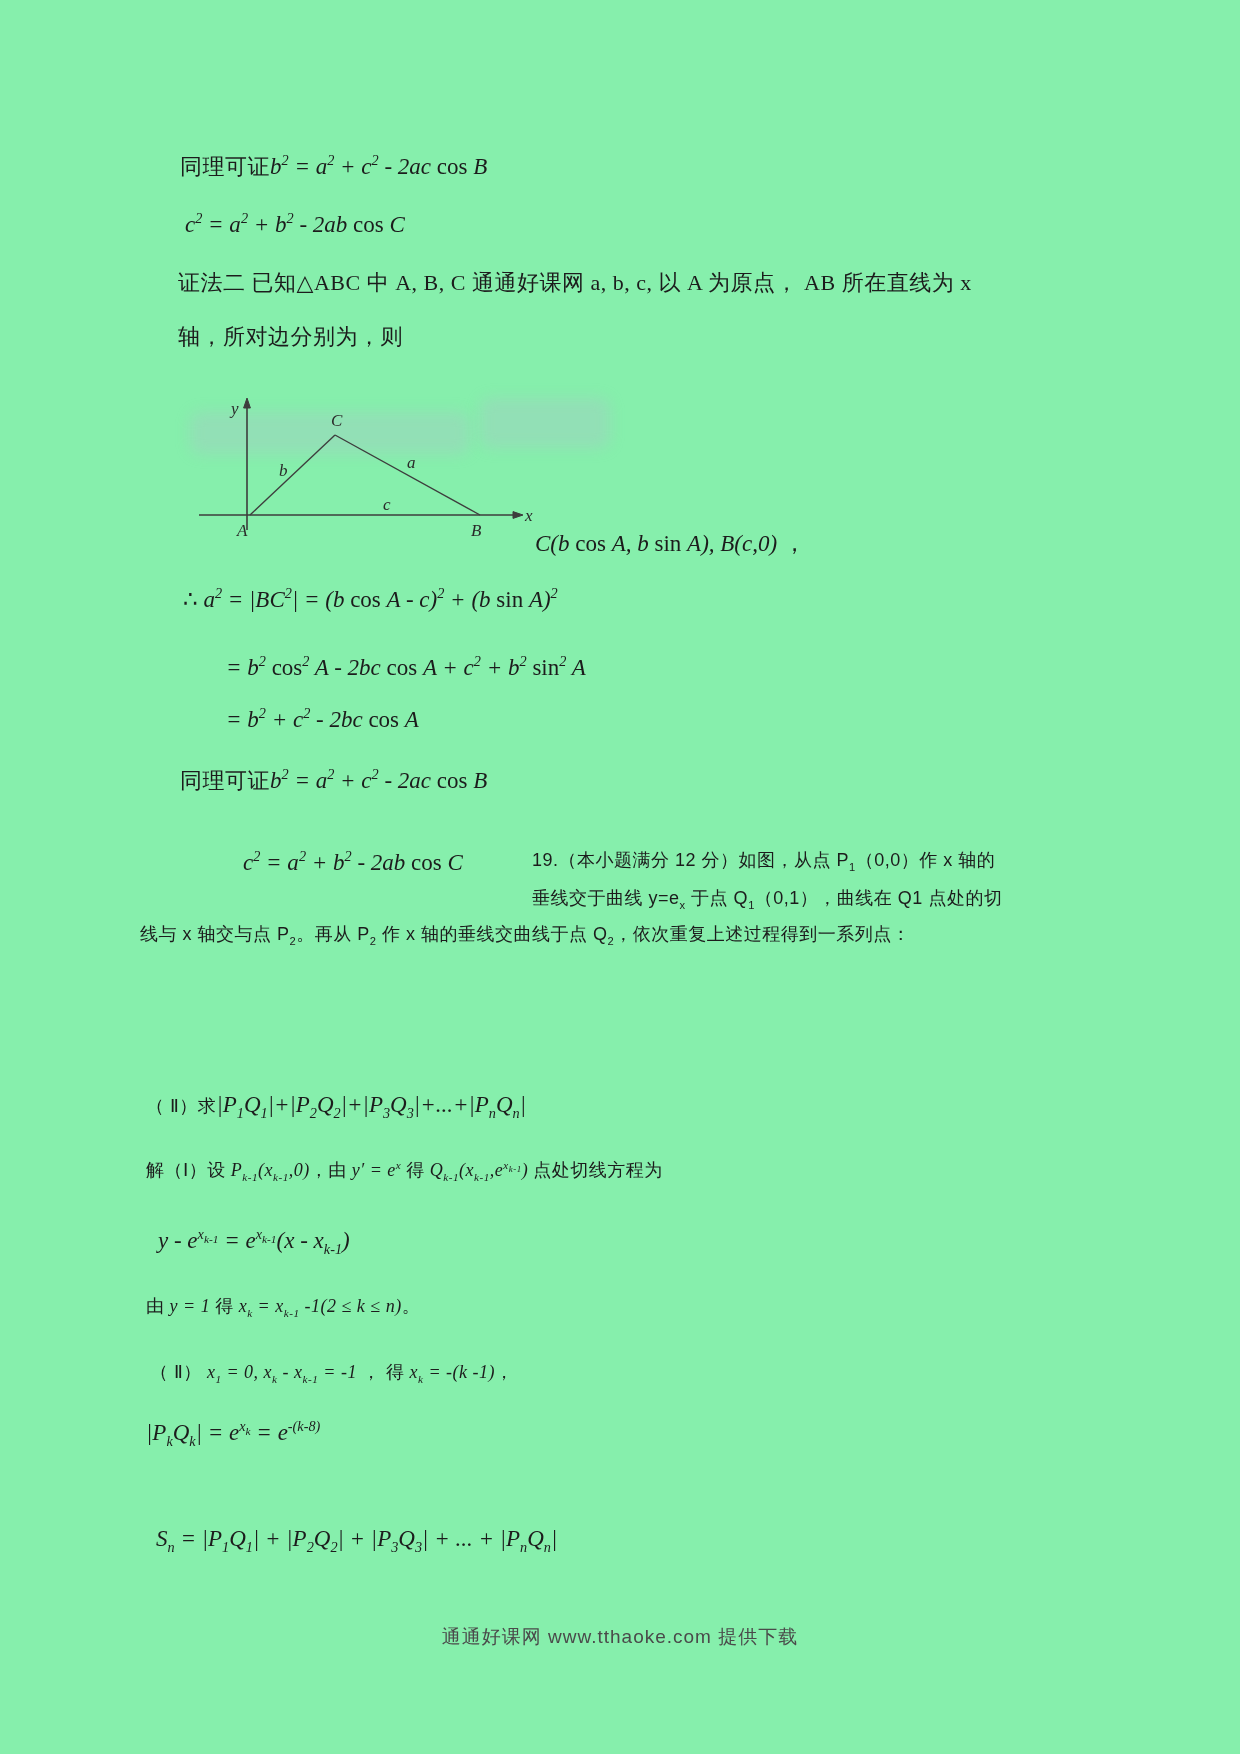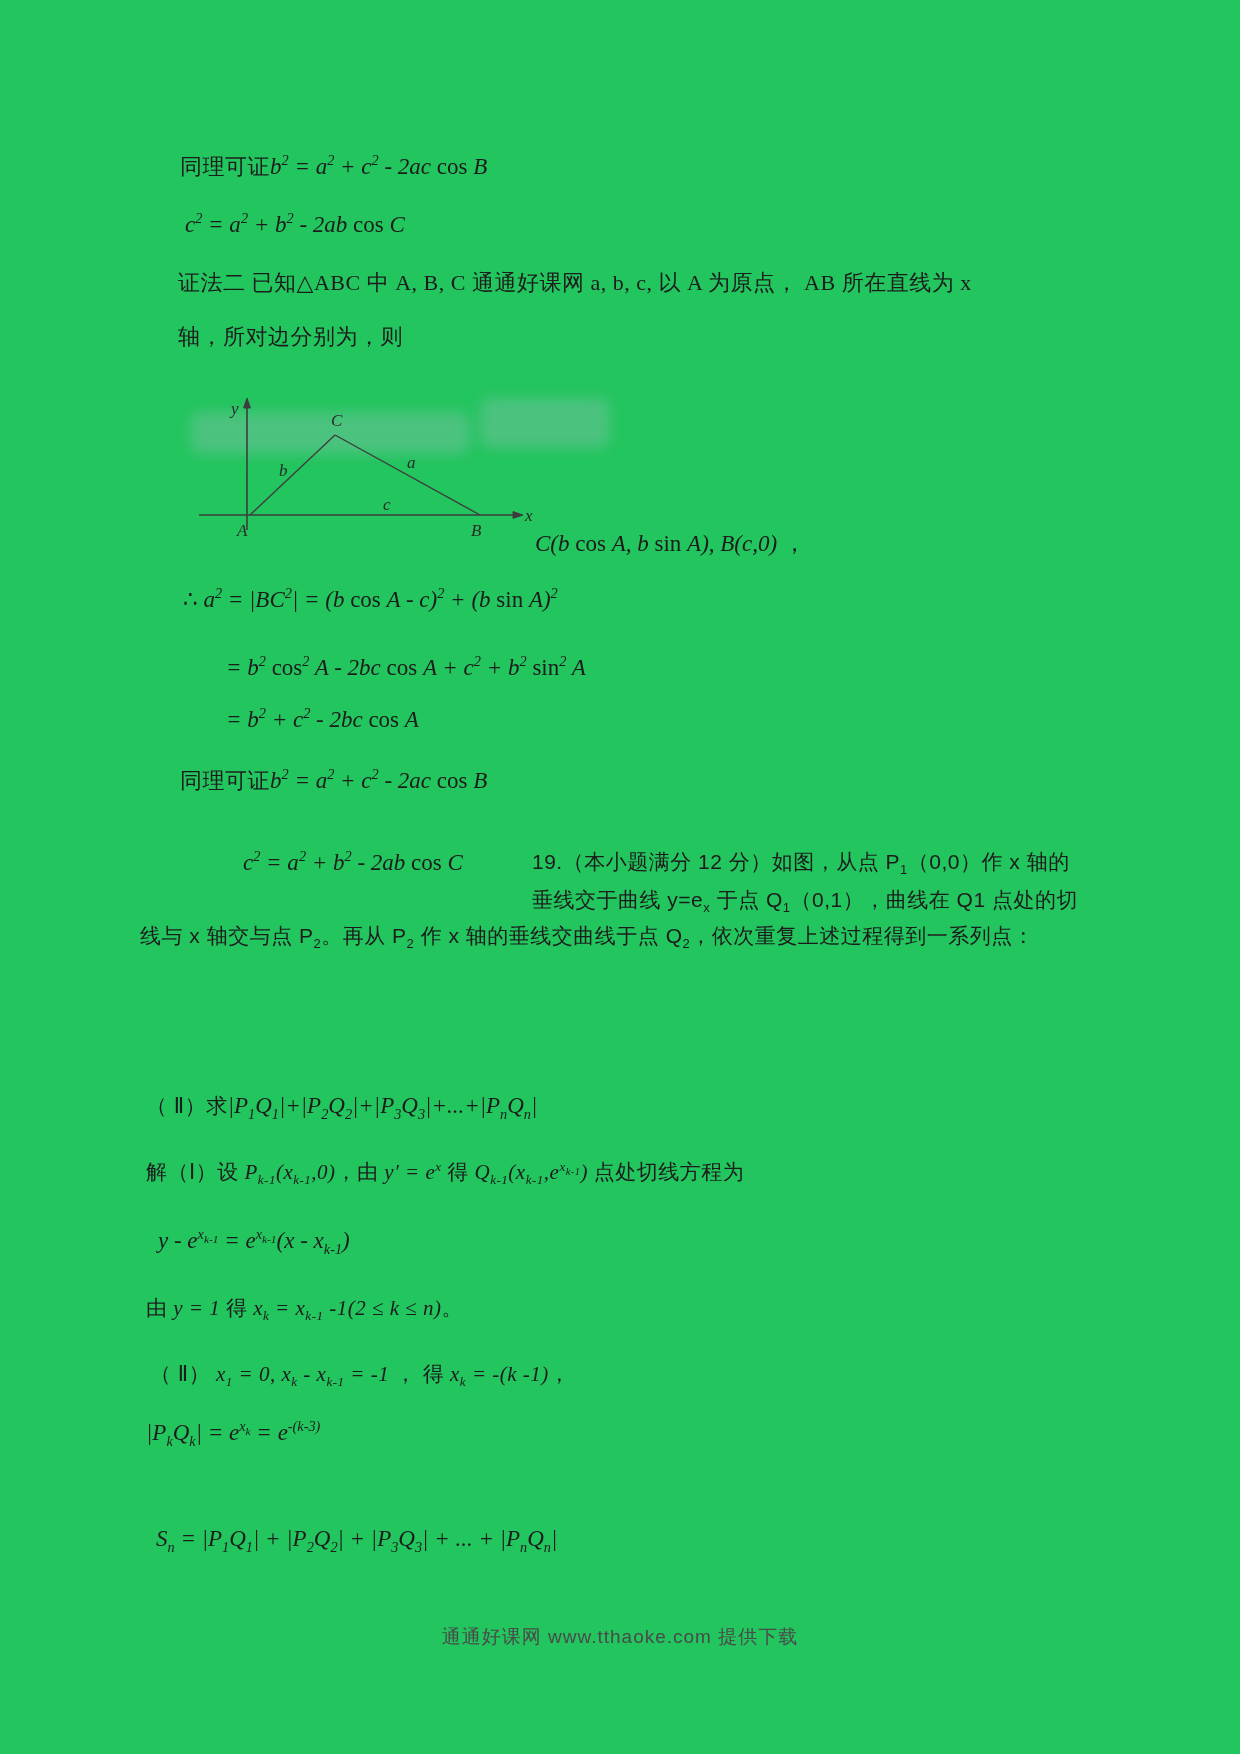--- a/index.html
+++ b/index.html
@@ -1,27 +1,27 @@
 <!DOCTYPE html>
 <html><head>
 <meta charset="utf-8">
 <style>
   html,body{margin:0;padding:0;background:#ffffff;}
   #page{
     position:relative;
     width:1240px;height:1754px;
-    background:#22c55e;
+    background:#86efac;
     overflow:hidden;
     color:#1c1c1c;
   }
   .line{position:absolute;white-space:nowrap;}
   
   .cn{
     font-family:"Liberation Sans","DejaVu Sans",sans-serif;
-    font-size:21px;
+    font-size:18px;
     font-style:normal;
     letter-spacing:0.5px;
   }
   
   .cns{
     font-family:"Liberation Serif","DejaVu Serif",serif;
     font-size:22px;
     letter-spacing:0.5px;
   }
   
@@ -127,21 +127,21 @@
     <span class="cn">（ Ⅱ）求</span><span class="math">|P<sub>1</sub>Q<sub>1</sub>|+|P<sub>2</sub>Q<sub>2</sub>|+|P<sub>3</sub>Q<sub>3</sub>|+...+|P<sub>n</sub>Q<sub>n</sub>|</span>
   </div>
 
   <div class="line cn" style="left:146px;top:1158px;">解（Ⅰ）设<span class="it"> P<sub>k-1</sub>(x<sub>k-1</sub>,0)</span>，由<span class="it"> y′ = e<sup>x</sup> </span>得<span class="it"> Q<sub>k-1</sub>(x<sub>k-1</sub>,e<sup>x<sub>k-1</sub></sup>) </span>点处切线方程为</div>
   <div class="line" style="left:158px;top:1228px;">
     <span class="math">y - e<sup>x<sub>k-1</sub></sup> = e<sup>x<sub>k-1</sub></sup>(x - x<sub>k-1</sub>)</span>
   </div>
   <div class="line cn" style="left:146px;top:1294px;">由<span class="it"> y = 1 </span>得<span class="it"> x<sub>k</sub> = x<sub>k-1</sub> -1(2 ≤ k ≤ n)</span>。</div>
   <div class="line cn" style="left:150px;top:1360px;">（ Ⅱ）<span class="it">  x<sub>1</sub> = 0, x<sub>k</sub> - x<sub>k-1</sub> = -1 </span>，  得<span class="it"> x<sub>k</sub> = -(k -1)</span>，</div>
   <div class="line" style="left:146px;top:1420px;">
-    <span class="math">|P<sub>k</sub>Q<sub>k</sub>| = e<sup>x<sub>k</sub></sup> = e<sup>-(k-3)</sup></span>
+    <span class="math">|P<sub>k</sub>Q<sub>k</sub>| = e<sup>x<sub>k</sub></sup> = e<sup>-(k-8)</sup></span>
   </div>
   <div class="line" style="left:156px;top:1488px;margin-top:38px;">
     <span class="math">S<sub>n</sub> = |P<sub>1</sub>Q<sub>1</sub>| + |P<sub>2</sub>Q<sub>2</sub>| + |P<sub>3</sub>Q<sub>3</sub>| + ... + |P<sub>n</sub>Q<sub>n</sub>|</span>
   </div>
 
   <div class="footer">通通好课网  www.tthaoke.com  提供下载</div>
 
 </div>
 
 </body></html>

